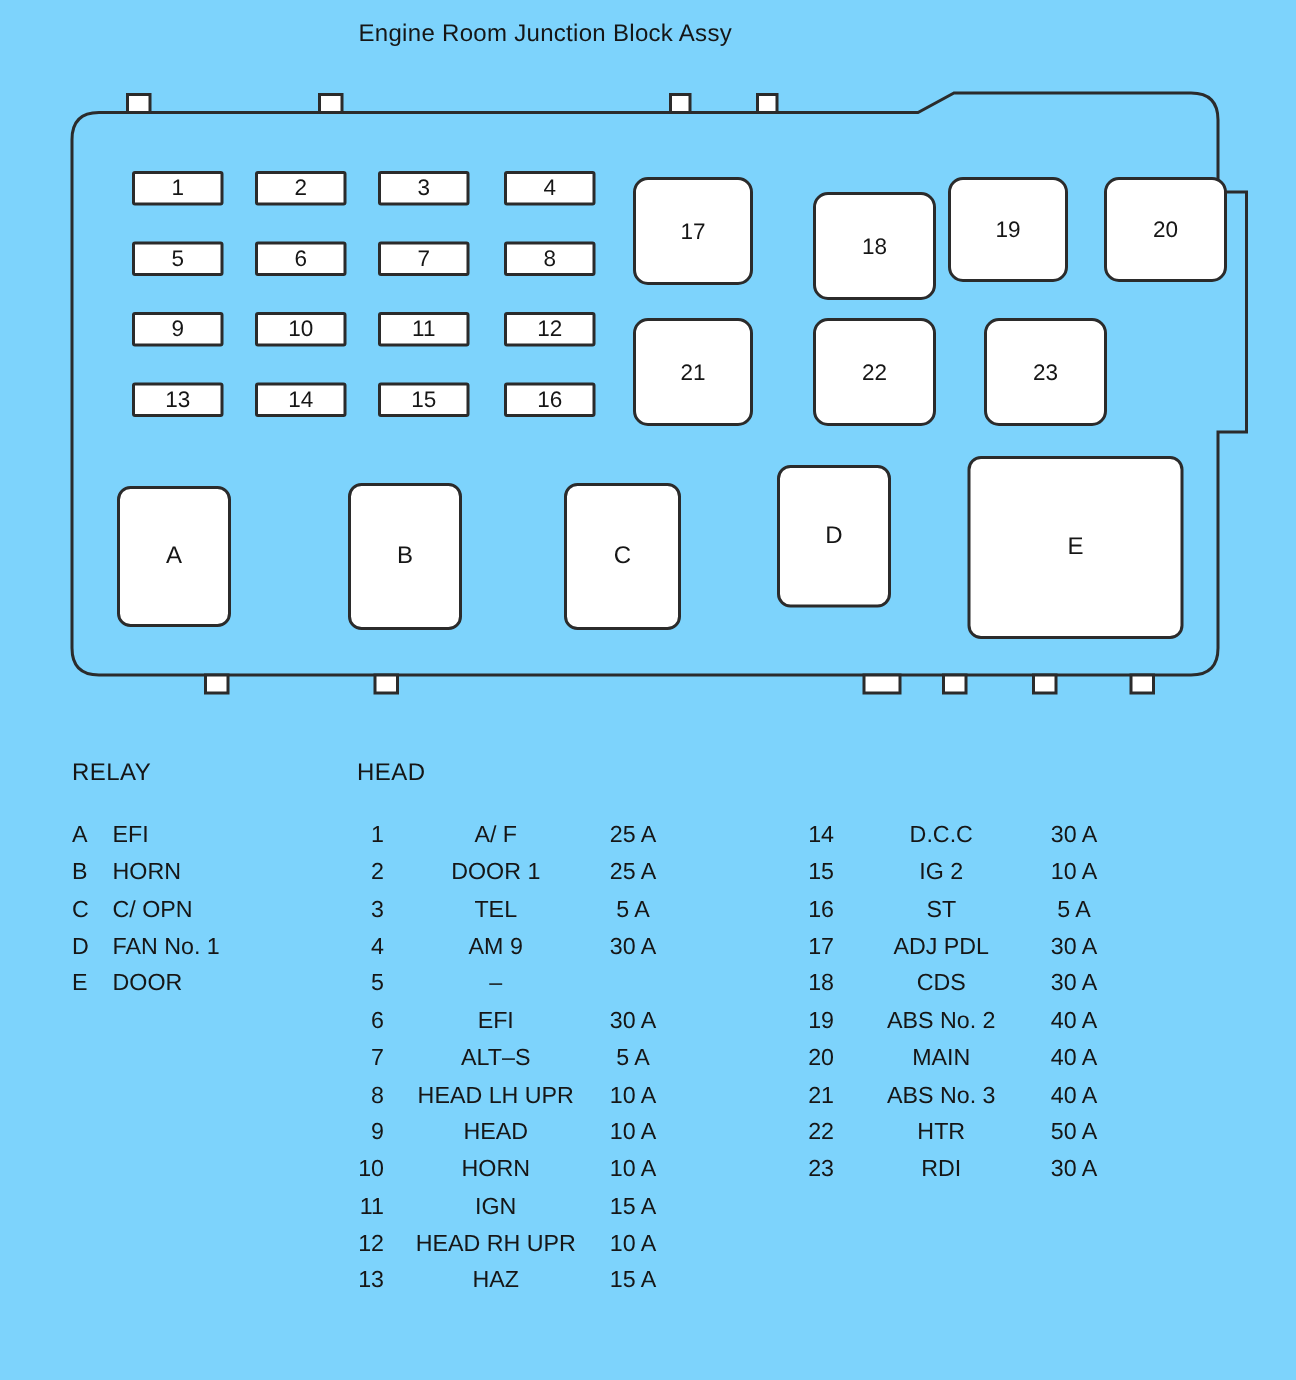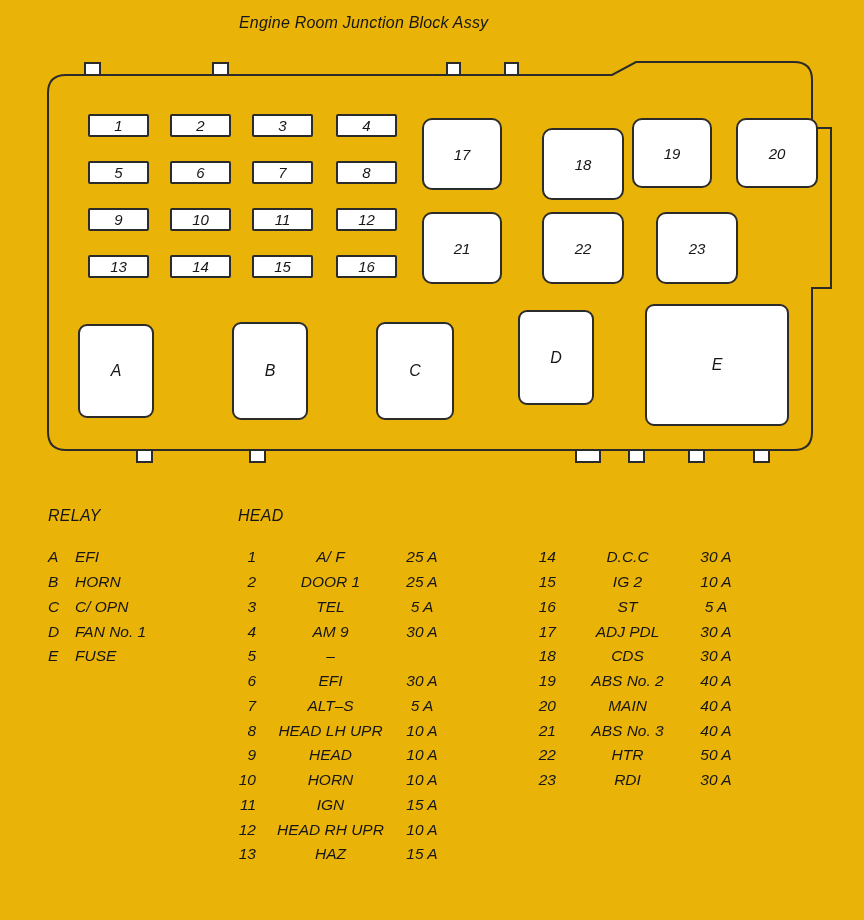--- a/index.html
+++ b/index.html
@@ -1,17 +1,17 @@
 <!DOCTYPE html>
 <html><head>
 <meta charset="utf-8">
 <style>
   html,body{margin:0;padding:0;background:#ffffff;}
   body{font-family:"Liberation Sans", sans-serif;color:#161616;}
-  #page{position:relative;width:864px;height:920px;background:#eab308;overflow:hidden;font-style:italic;}
+  #page{position:relative;width:864px;height:920px;background:#7dd3fc;overflow:hidden;}
   .title{position:absolute;left:239px;top:14px;font-size:16px;letter-spacing:.2px;white-space:nowrap;}
   .box{position:absolute;border:2px solid #2b2b2b;background:#ffffff;box-sizing:border-box;
        display:flex;align-items:center;justify-content:center;font-size:15px;}
   .fuse-s{border-radius:2px;width:61px;height:23px;}
   .fuse-l{border-radius:10px;}
   .relay{border-radius:9px;font-size:16px;}
   .outline-svg{position:absolute;left:0;top:0;pointer-events:none;}
   .hdr{position:absolute;font-size:16px;letter-spacing:.3px;}
   .col{position:absolute;}
   .lrow,.rrow{display:flex;height:24.75px;align-items:center;font-size:15.5px;white-space:nowrap;}
@@ -91,21 +91,21 @@
     <div class="rrow">
         <span class="rl">C</span>
         <span class="rn">C/ OPN</span>
       </div>
     <div class="rrow">
         <span class="rl">D</span>
         <span class="rn">FAN No. 1</span>
       </div>
     <div class="rrow">
         <span class="rl">E</span>
-        <span class="rn">FUSE</span>
+        <span class="rn">DOOR</span>
       </div>
   </div>
 
   <div class="col" style="left:234px;top:545px;width:214px">
     <div class="lrow">
         <span class="num">1</span>
         <span class="nm">A/ F</span>
         <span class="amp">25 A</span>
       </div>
     <div class="lrow">

